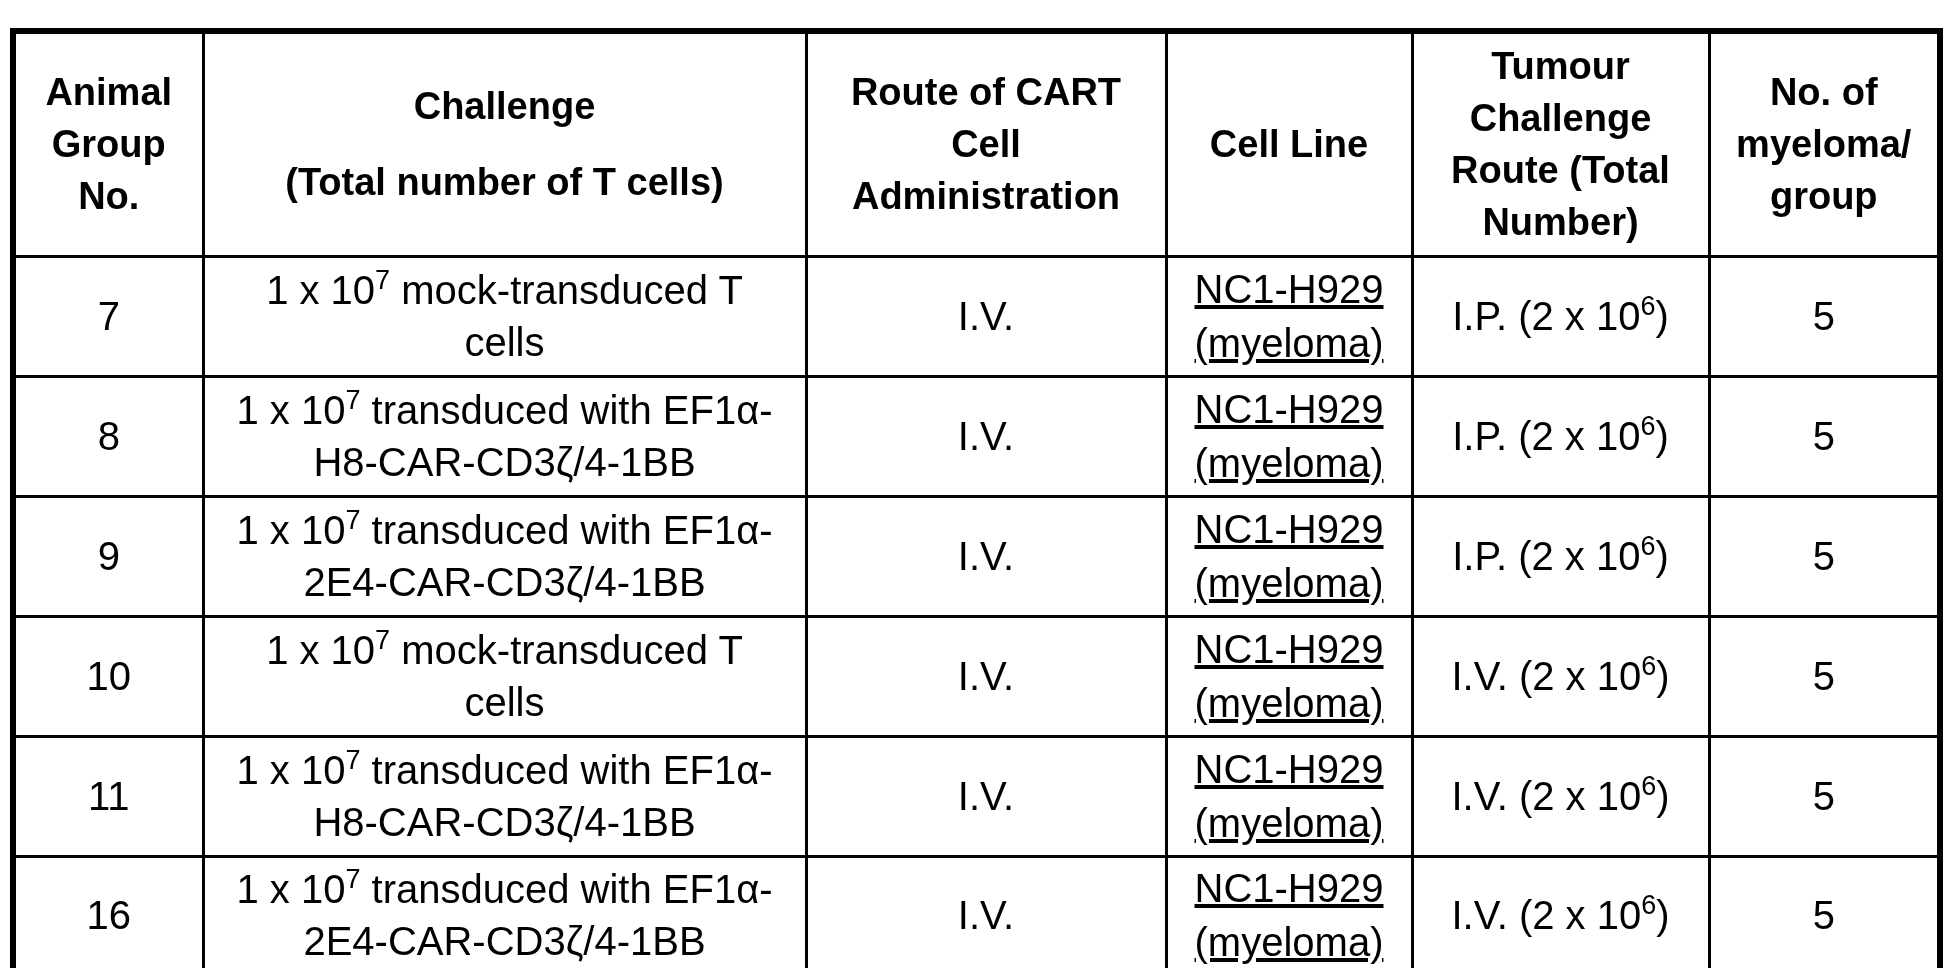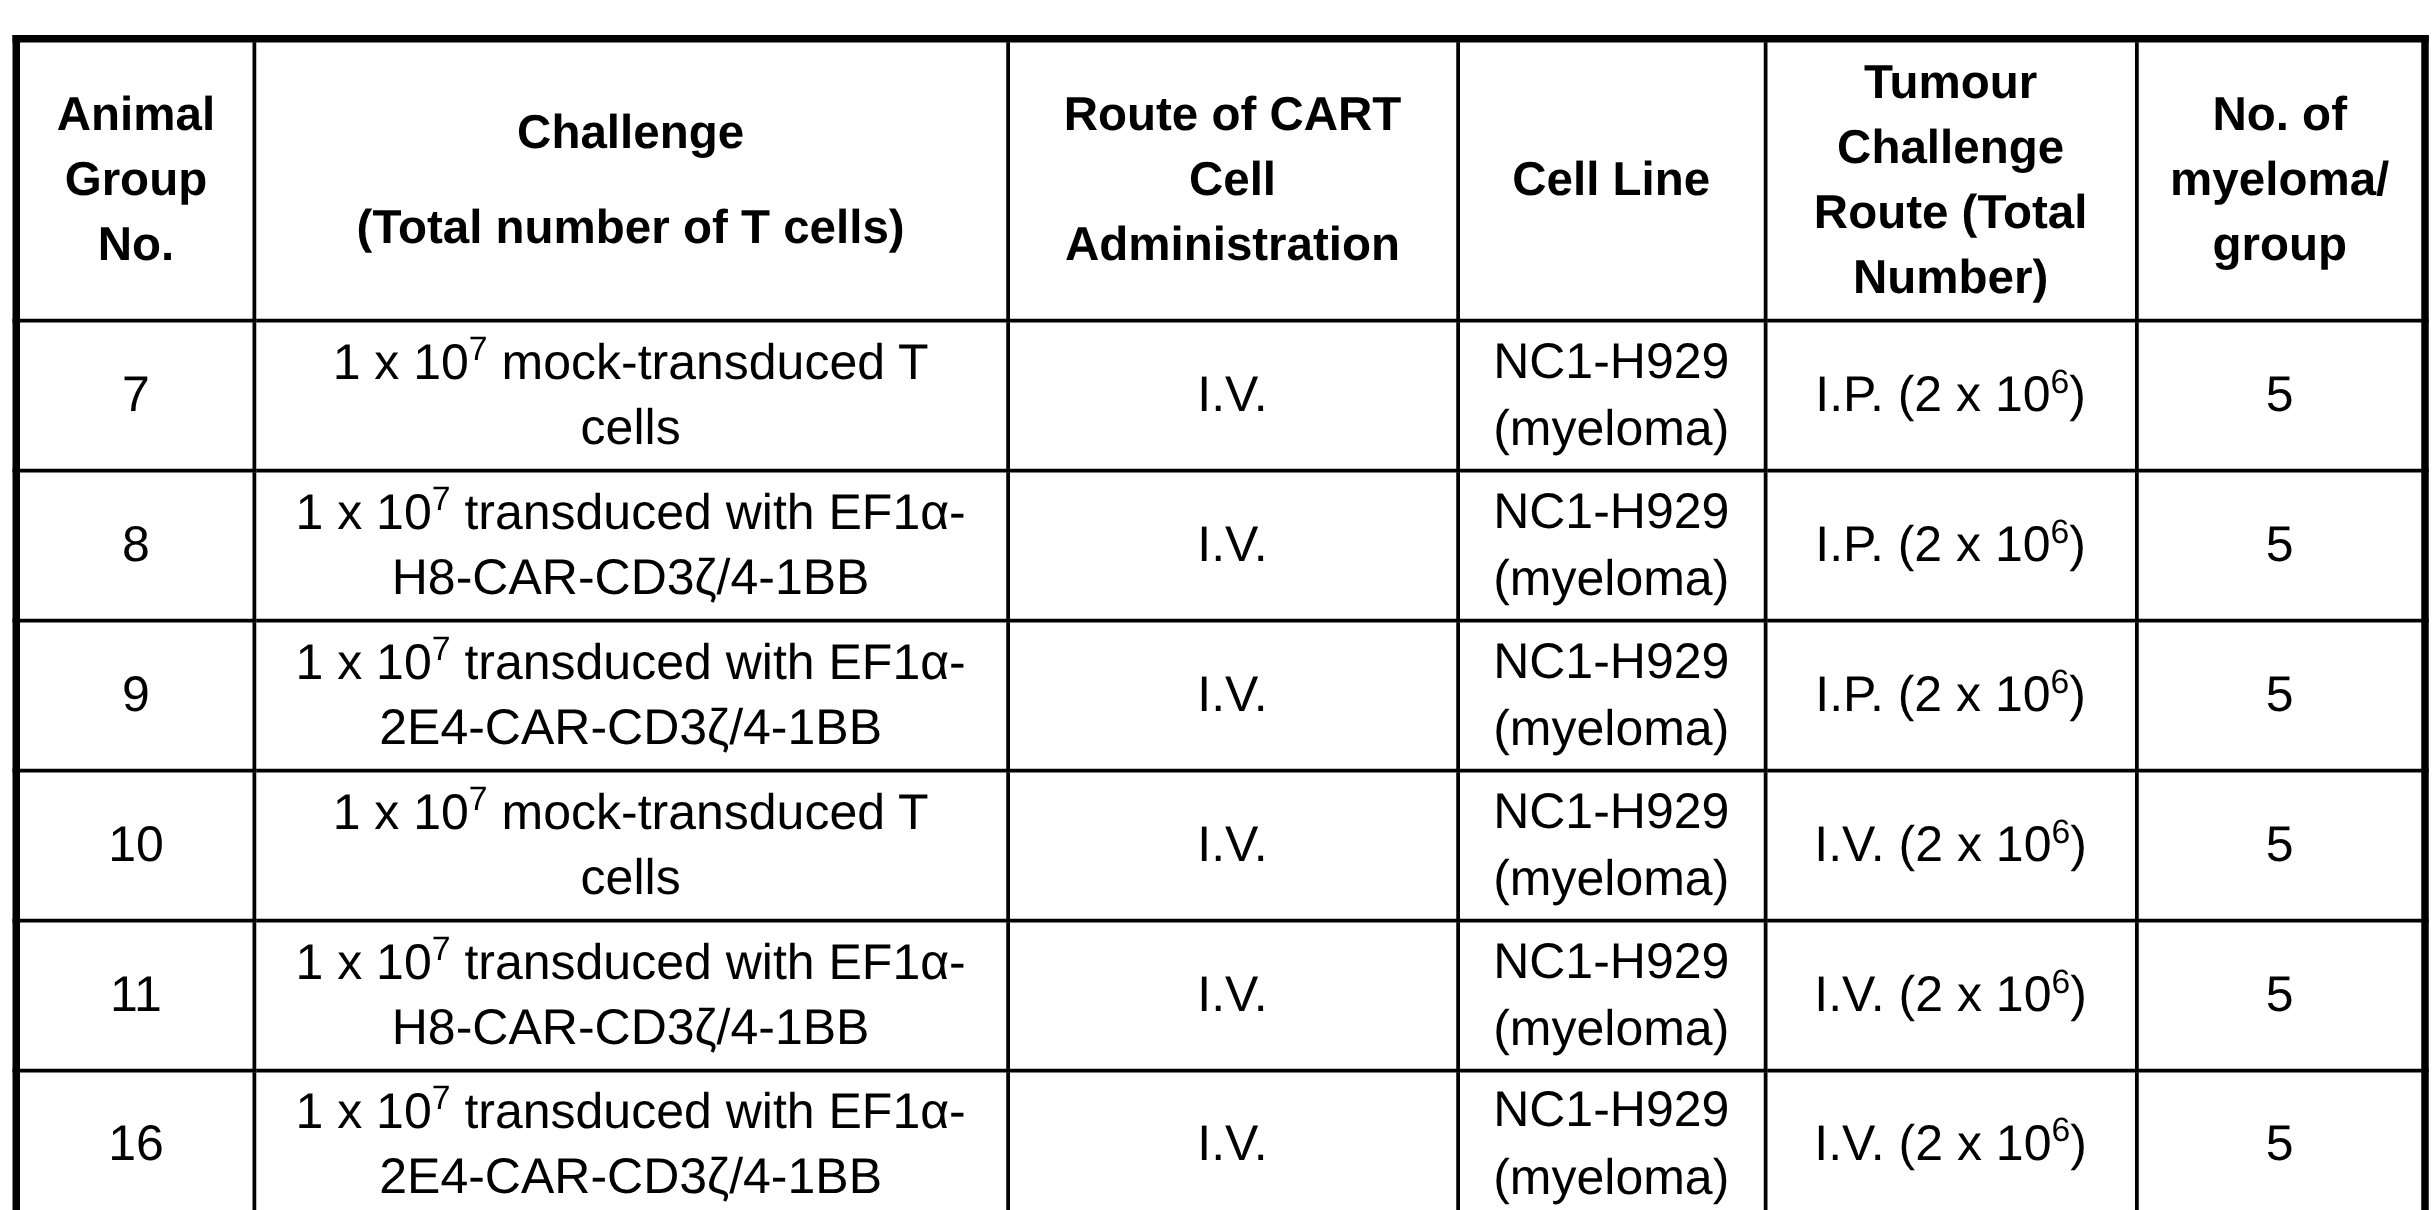--- a/index.html
+++ b/index.html
@@ -40,21 +40,21 @@
     font-weight: normal;
     line-height: 52px;
   }
   .hline { line-height: 52px; }
   .sub-gap { margin-top: 24px; }
   sup.exp {
     font-size: 27px;
     line-height: 0;
     vertical-align: 15px;
   }
-  .cell-line-block div { line-height: 54px; }
+  .cell-line-block div { line-height: 54px; text-decoration: underline; }
 </style>
 </head>
 <body>
 
 <table class="doc-table">
   <colgroup>
     <col style="width:190px">
     <col style="width:603px">
     <col style="width:360px">
     <col style="width:246px">

